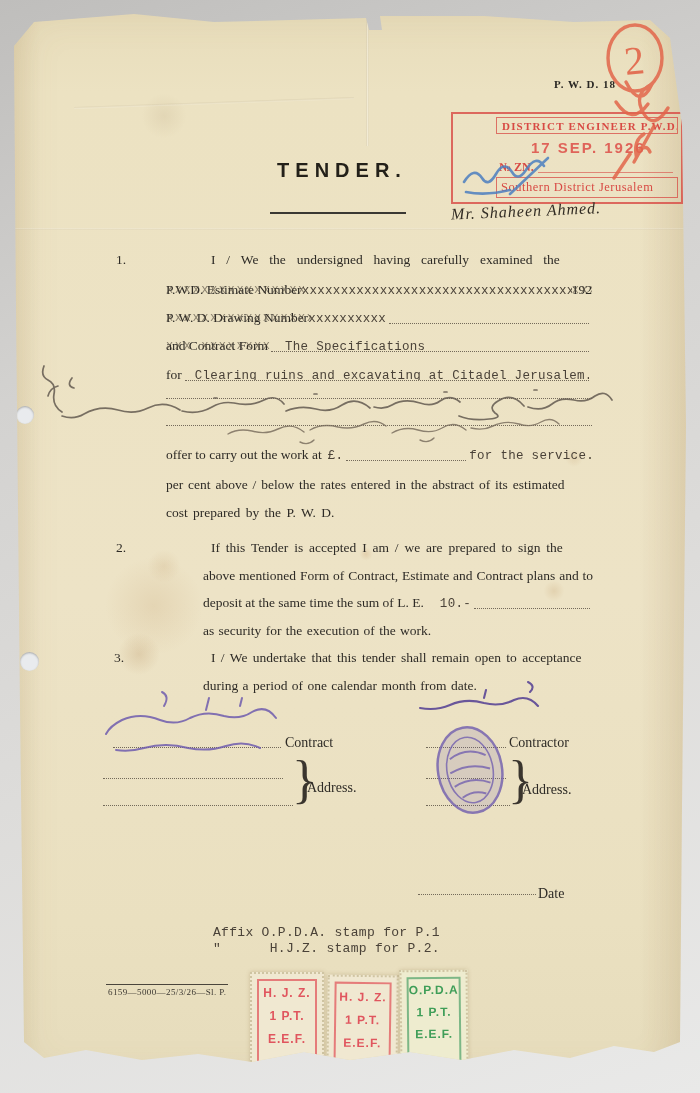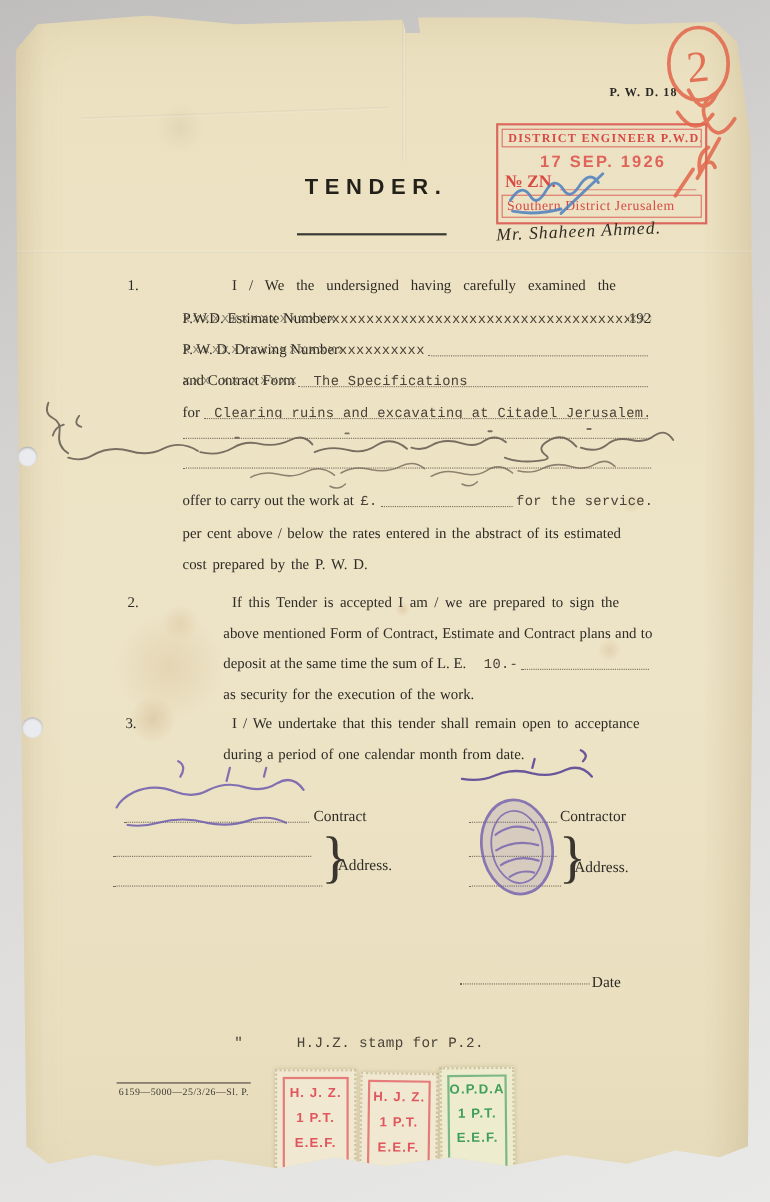--- a/index.html
+++ b/index.html
@@ -34,25 +34,25 @@
   .xo{position:relative;display:inline-block;}
   .xo::after{content:attr(data-x);position:absolute;left:0;top:1px;width:102%;overflow:hidden;
     font-family:"Liberation Mono","DejaVu Sans Mono",monospace;font-size:12px;letter-spacing:1.6px;
     color:rgba(72,64,52,.60);white-space:nowrap;pointer-events:none;}
   .xrun{overflow:hidden;white-space:nowrap;flex:1;}
   
   .form-code{left:540px;top:72px;font-weight:bold;font-size:11px;letter-spacing:1px;color:#2a2824;}
   .title{left:228px;top:153px;width:200px;text-align:center;font-family:"Liberation Sans","DejaVu Sans",sans-serif;font-weight:bold;font-size:20px;letter-spacing:6px;color:#232019;}
   .title-rule{left:256px;top:206px;width:136px;height:2px;background:#3a3833;}
   
-  .ostamp{left:437px;top:106px;width:188px;height:88px;border:2px solid rgba(216,74,68,.8);color:#d84a44;background:rgba(255,255,255,.02);}
+  .ostamp{left:437px;top:106px;width:188px;height:88px;border:2px solid rgba(216,74,68,.8);color:#d84a44;background:rgba(255,255,255,.02);padding-left:40px;}
   .ostamp-row1{margin:3px;border:1.5px solid rgba(216,74,68,.75);padding:2px 3px 1px 5px;font-weight:bold;font-size:11px;letter-spacing:1.2px;white-space:nowrap;overflow:hidden;}
   .ostamp-mid{position:relative;height:40px;}
   .ostamp-date{position:absolute;left:38px;top:2px;font-family:"Liberation Sans","DejaVu Sans",sans-serif;font-weight:bold;font-size:15px;letter-spacing:2px;color:rgba(221,76,70,.85);}
-  .ostamp-no{position:absolute;left:6px;right:8px;bottom:2px;display:flex;align-items:flex-end;font-weight:bold;font-size:16px;}
+  .ostamp-no{position:absolute;left:6px;right:8px;bottom:2px;display:flex;align-items:flex-end;font-weight:bold;font-size:12px;}
   .ostamp-nofill{flex:1;border-bottom:1px solid rgba(216,74,68,.6);margin:0 0 2px 4px;height:10px;}
   .ostamp-row4{margin:0 3px 3px 3px;border:1.5px solid rgba(216,74,68,.75);padding:2px 4px;font-size:12.5px;letter-spacing:.5px;white-space:nowrap;overflow:hidden;}
   .addressee{left:437px;top:195px;width:210px;font-style:italic;font-size:16px;letter-spacing:1px;color:#322c24;transform:rotate(-2.5deg);}
   
   .cnum{font-size:13.5px;color:#2e2b26;}
   .n1{left:102px;top:246px;} .n2{left:102px;top:534px;} .n3{left:100px;top:644px;}
   .c1l1{left:197px;top:246px;width:380px;word-spacing:7.5px;}
   .c1l2{left:152px;top:276px;width:426px;}
   .c1l3{left:152px;top:304px;width:426px;}
   .c1l4{left:152px;top:332px;width:426px;}
@@ -201,20 +201,21 @@
     <div class="abs dline c-line"></div>
     <div class="abs serif c-label">Contractor</div>
     <div class="abs dline c-addr1"></div>
     <div class="abs dline c-addr2"></div>
     <div class="abs serif c-brace">}</div>
     <div class="abs serif c-addrlabel">Address.</div>
 
     <div class="abs dline date-line"></div>
     <div class="abs serif date-label">Date</div>
 
+    <div class="abs typed affix1">Affix O.P.D.A. stamp for P.1</div>
     <div class="abs typed affix2">"      H.J.Z. stamp for P.2.</div>
     <div class="abs plate-rule"></div>
     <div class="abs serif plate">6159—5000—25/3/26—Sl. P.</div>
 
     <div class="rstamp sA">
       <div class="frame"></div>
       <span>H. J. Z.</span>
       <span>1 P.T.</span>
       <span>E.E.F.</span>
     </div>

